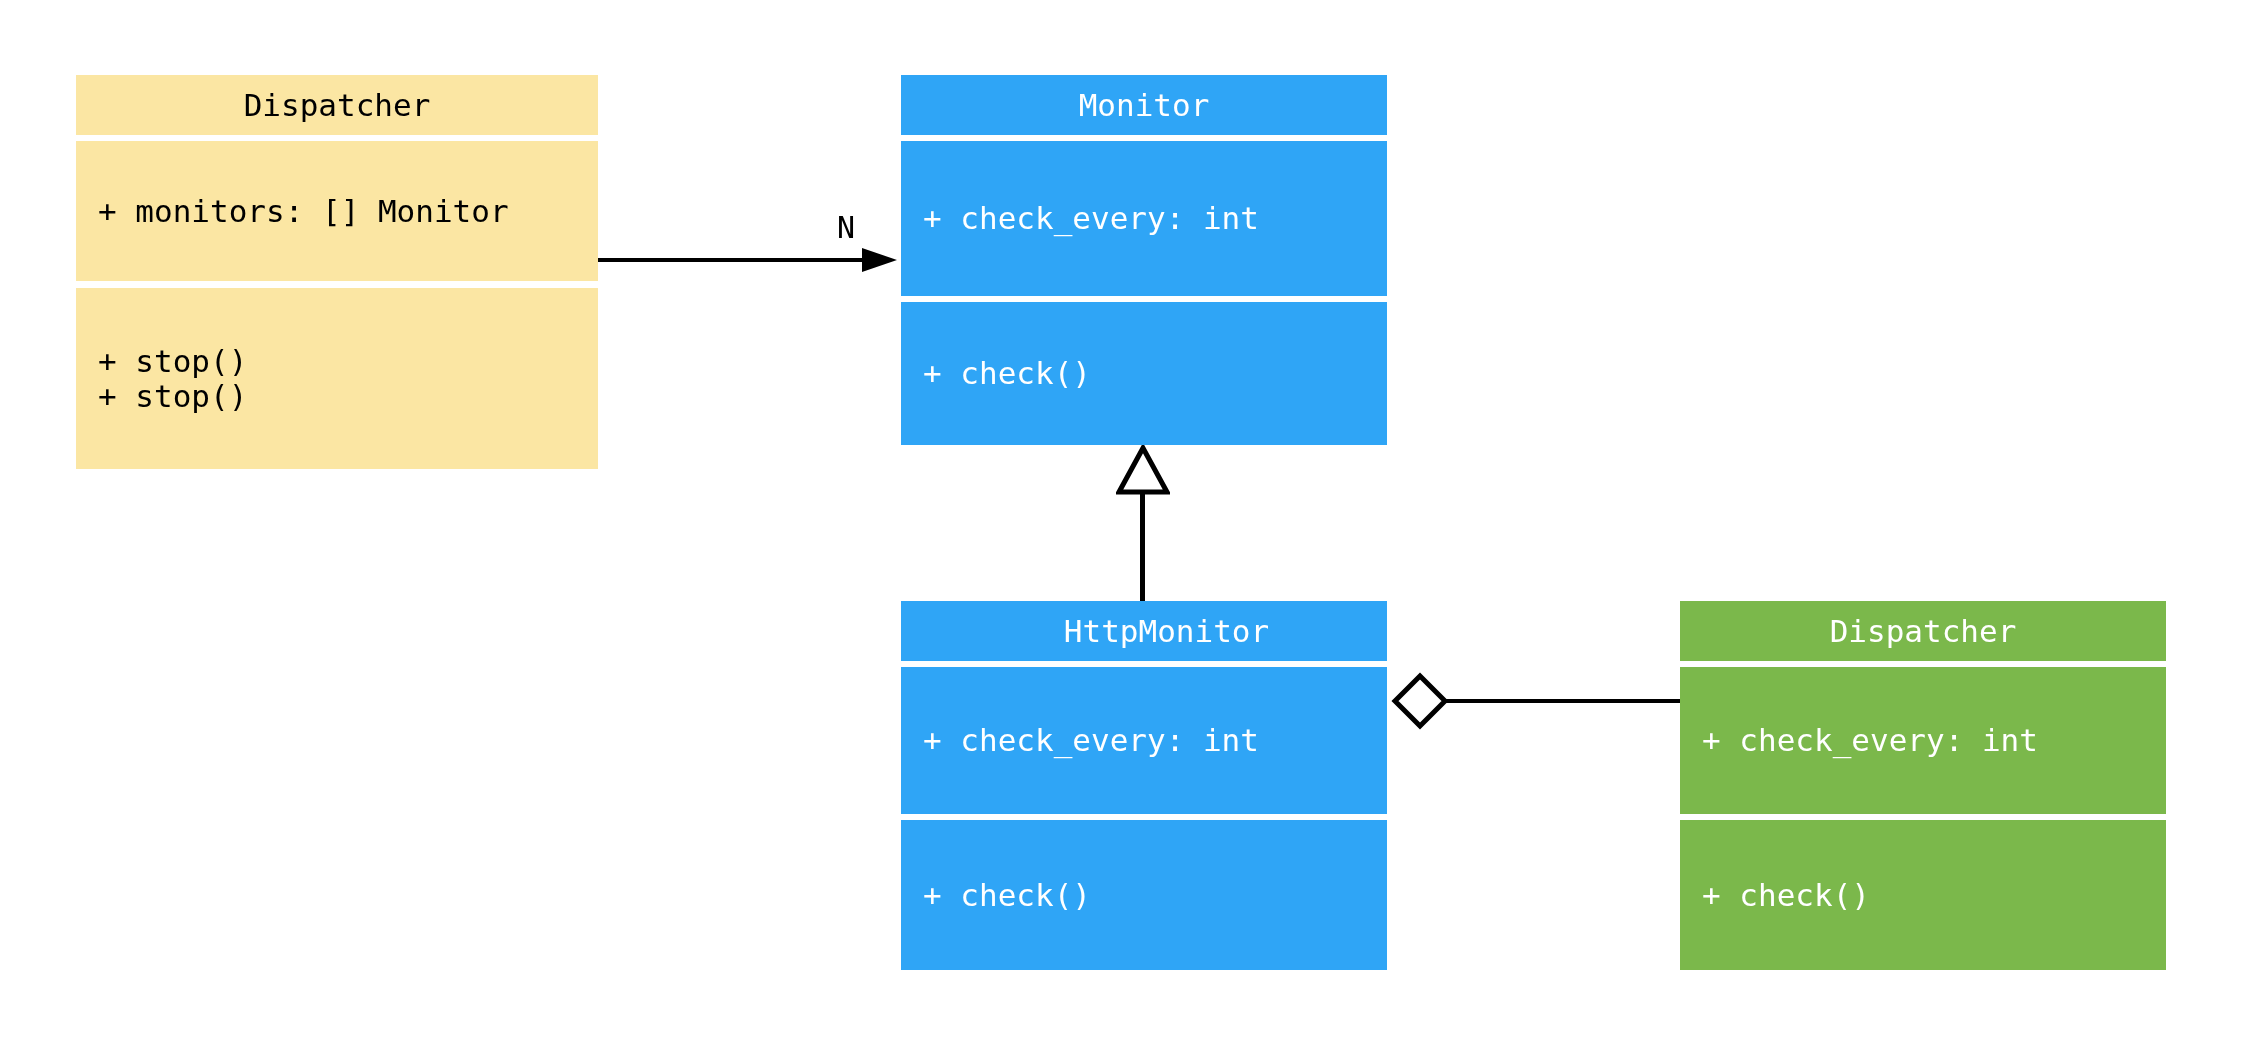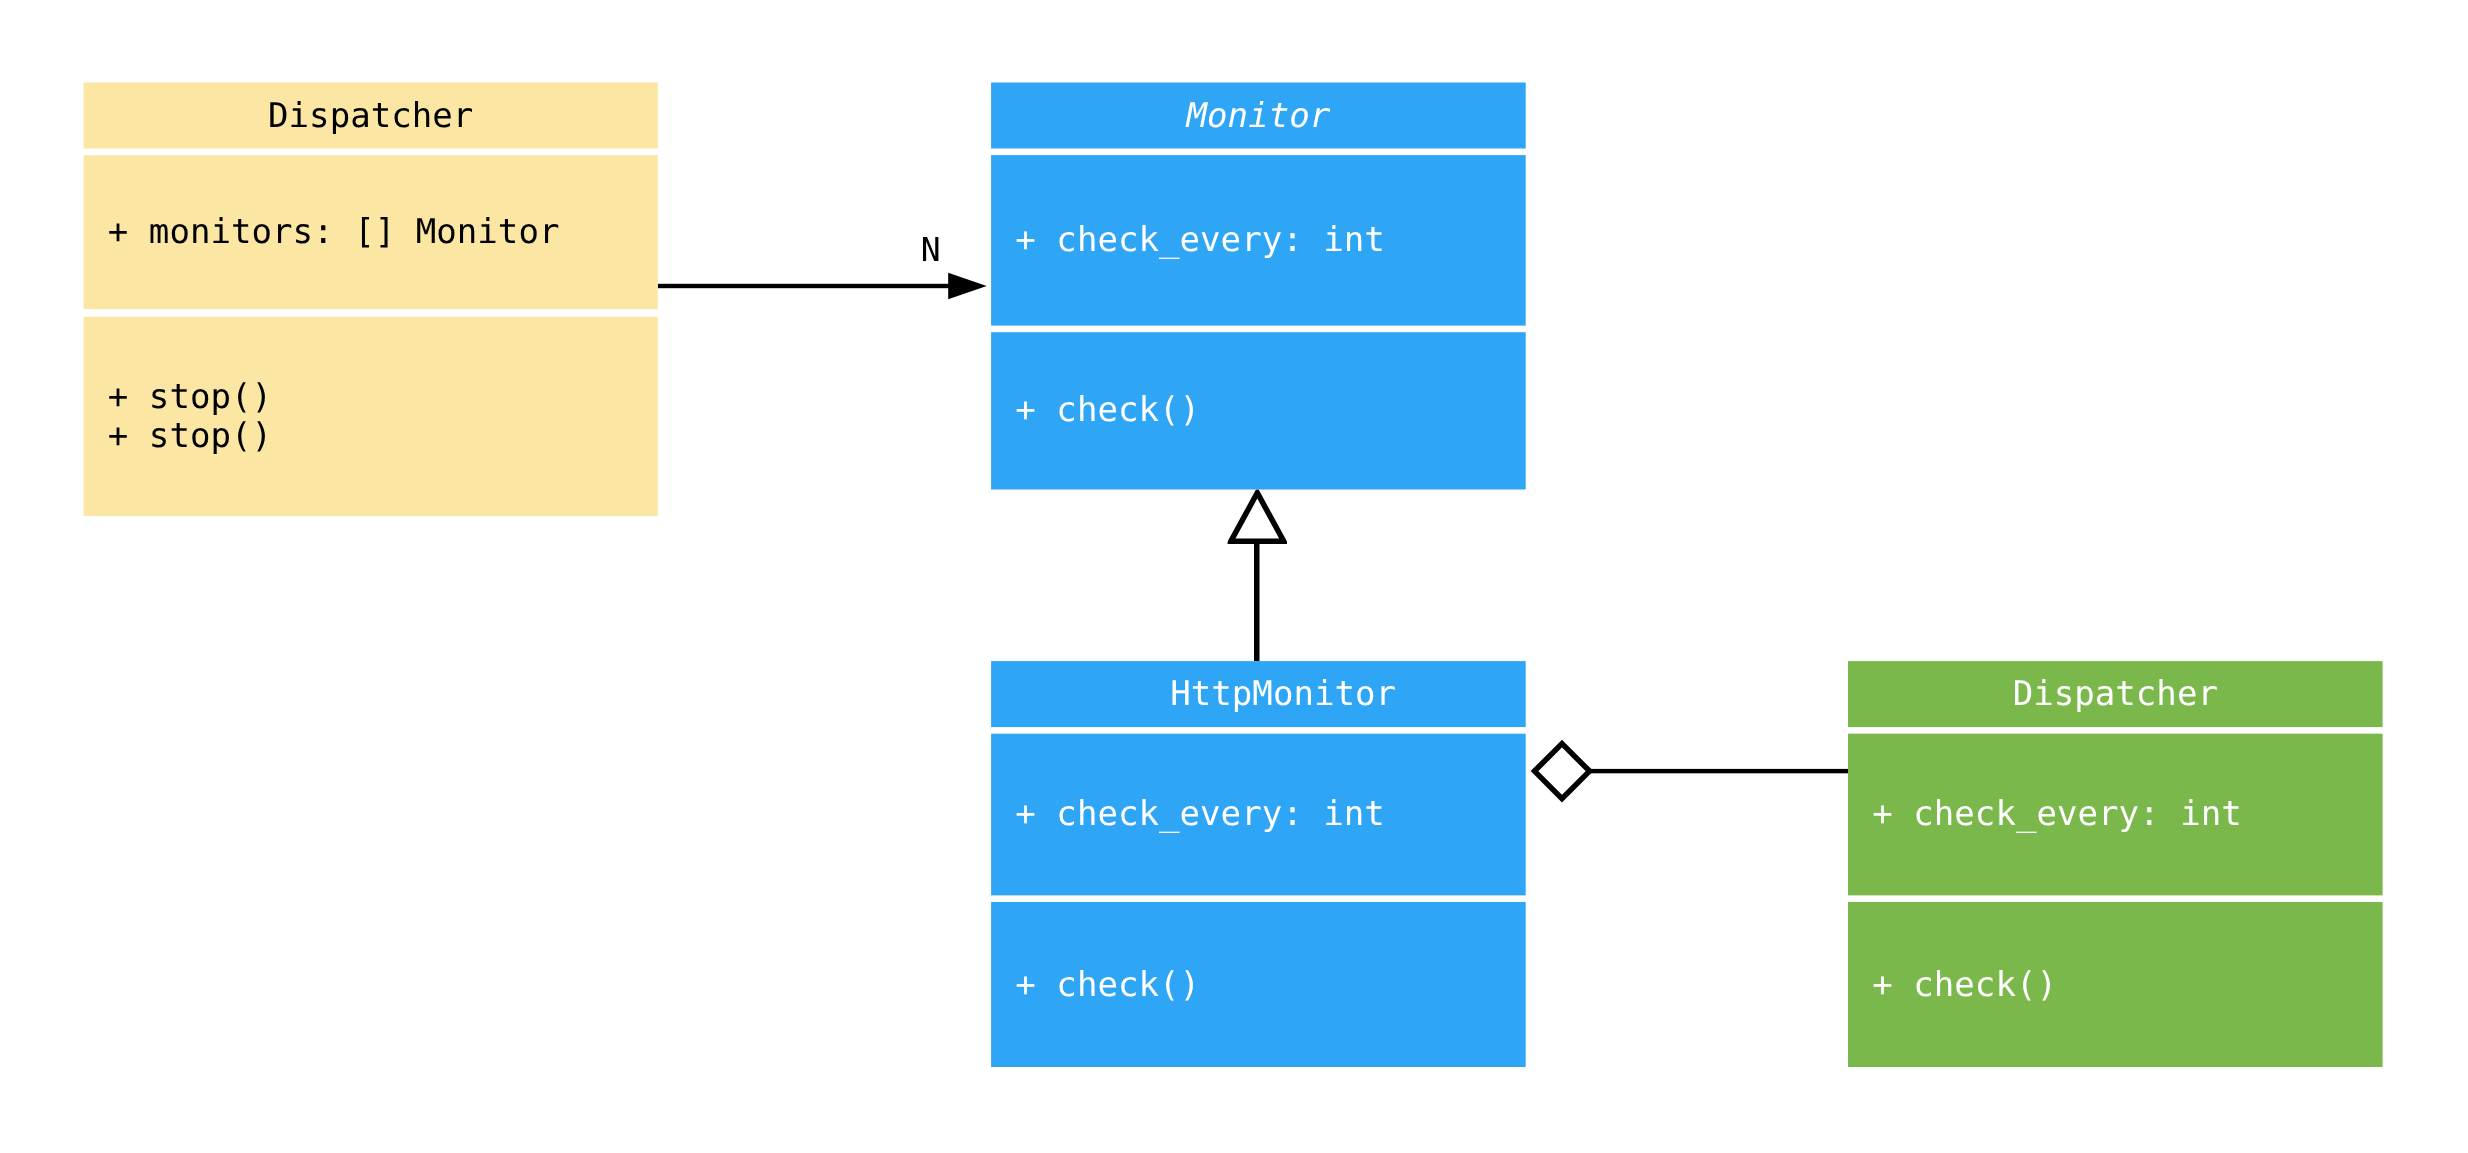--- a/index.html
+++ b/index.html
@@ -26,21 +26,21 @@
     display: flex;
     flex-direction: column;
     justify-content: center;
     font-size: 31px;
     box-sizing: border-box;
   }
   .sec.title {
     align-items: center;
     text-align: center;
   }
-  .sec.title.abstract { font-style: italic; }
+  .sec.title.abstract { }
   .sec.attrs, .sec.methods { padding-left: 22px; }
   .textline {
     line-height: 35px;
     white-space: pre;
   }
 
   .box-dispatcher { left: 76px;  top: 75px;  width: 522px; }
   .box-dispatcher .title   { height: 60px; }
   .box-dispatcher .attrs   { height: 140px; margin-top: 6px; }
   .box-dispatcher .methods { height: 181px; margin-top: 7px; }

